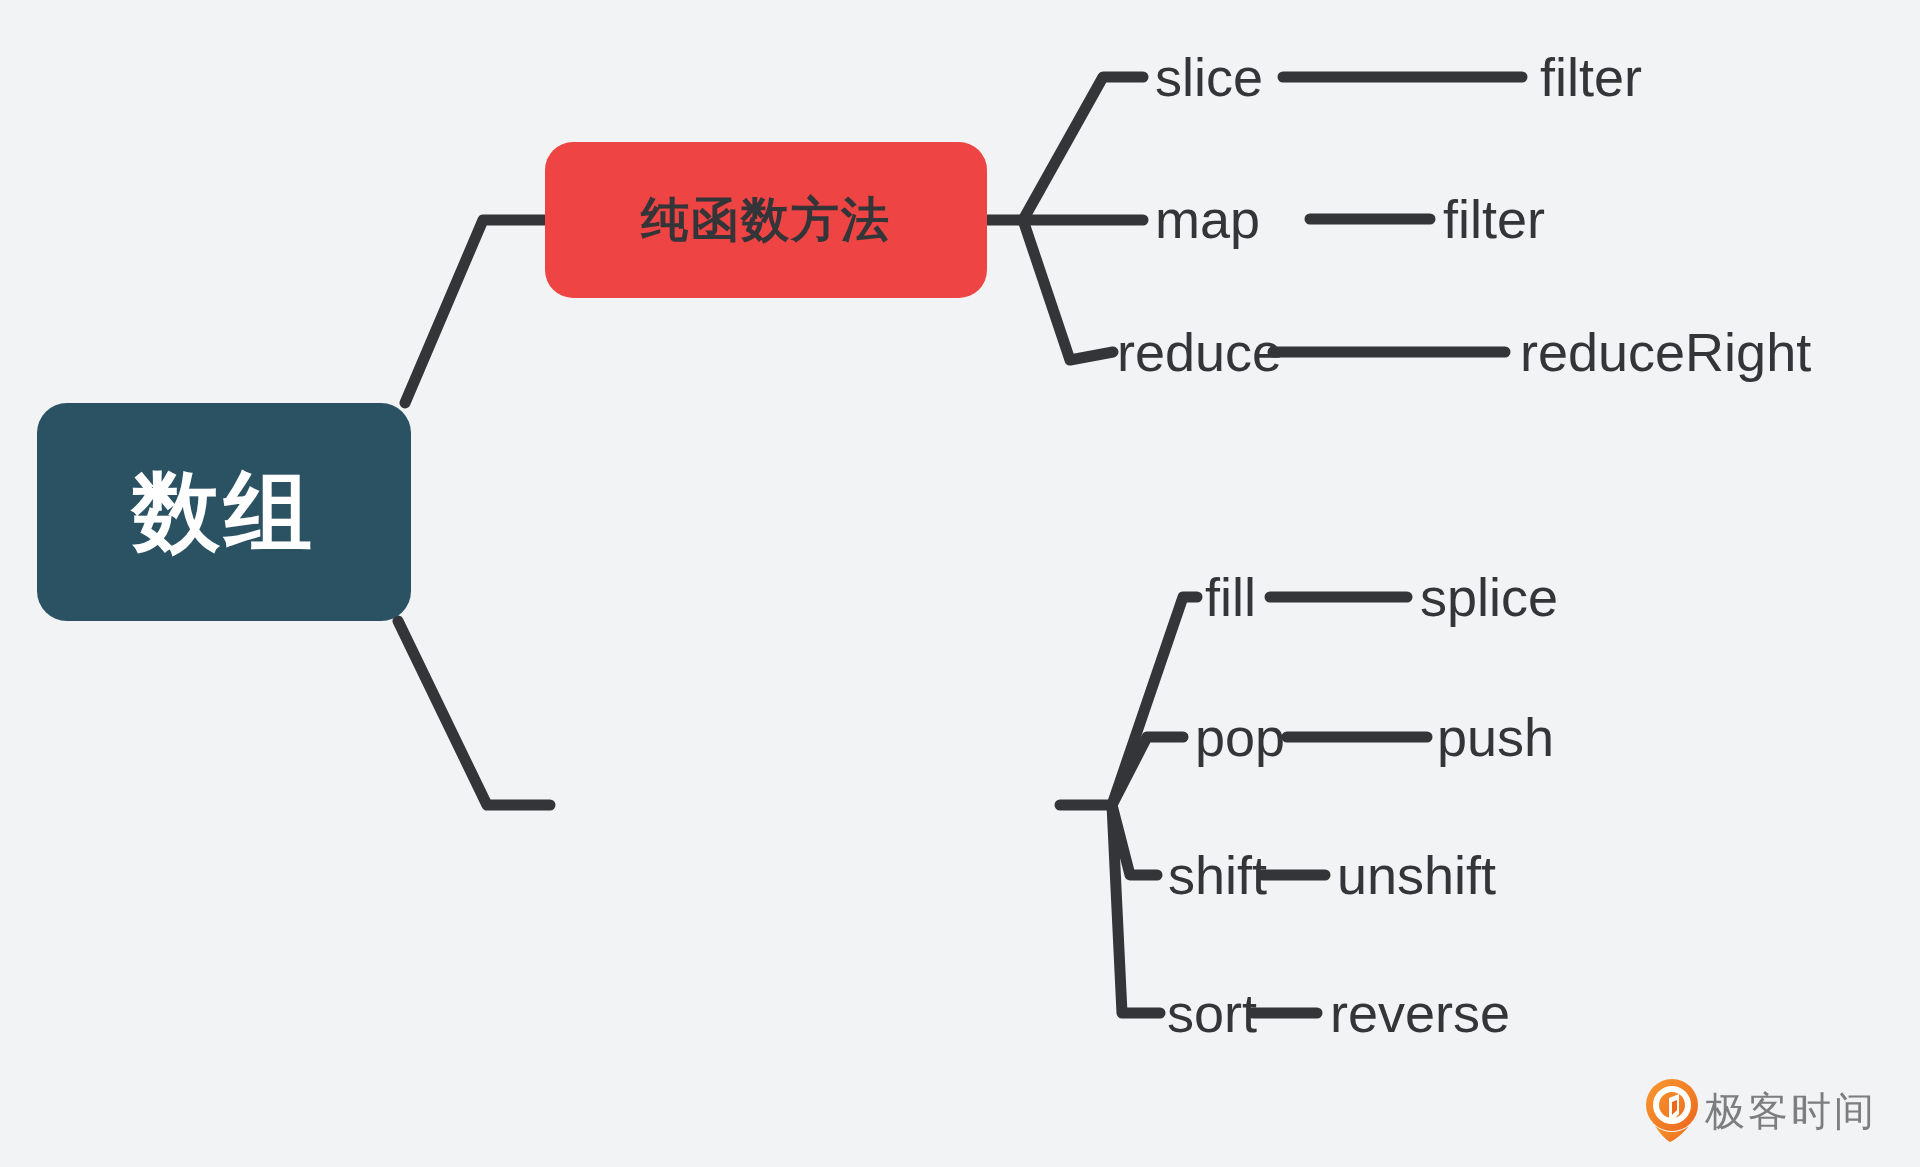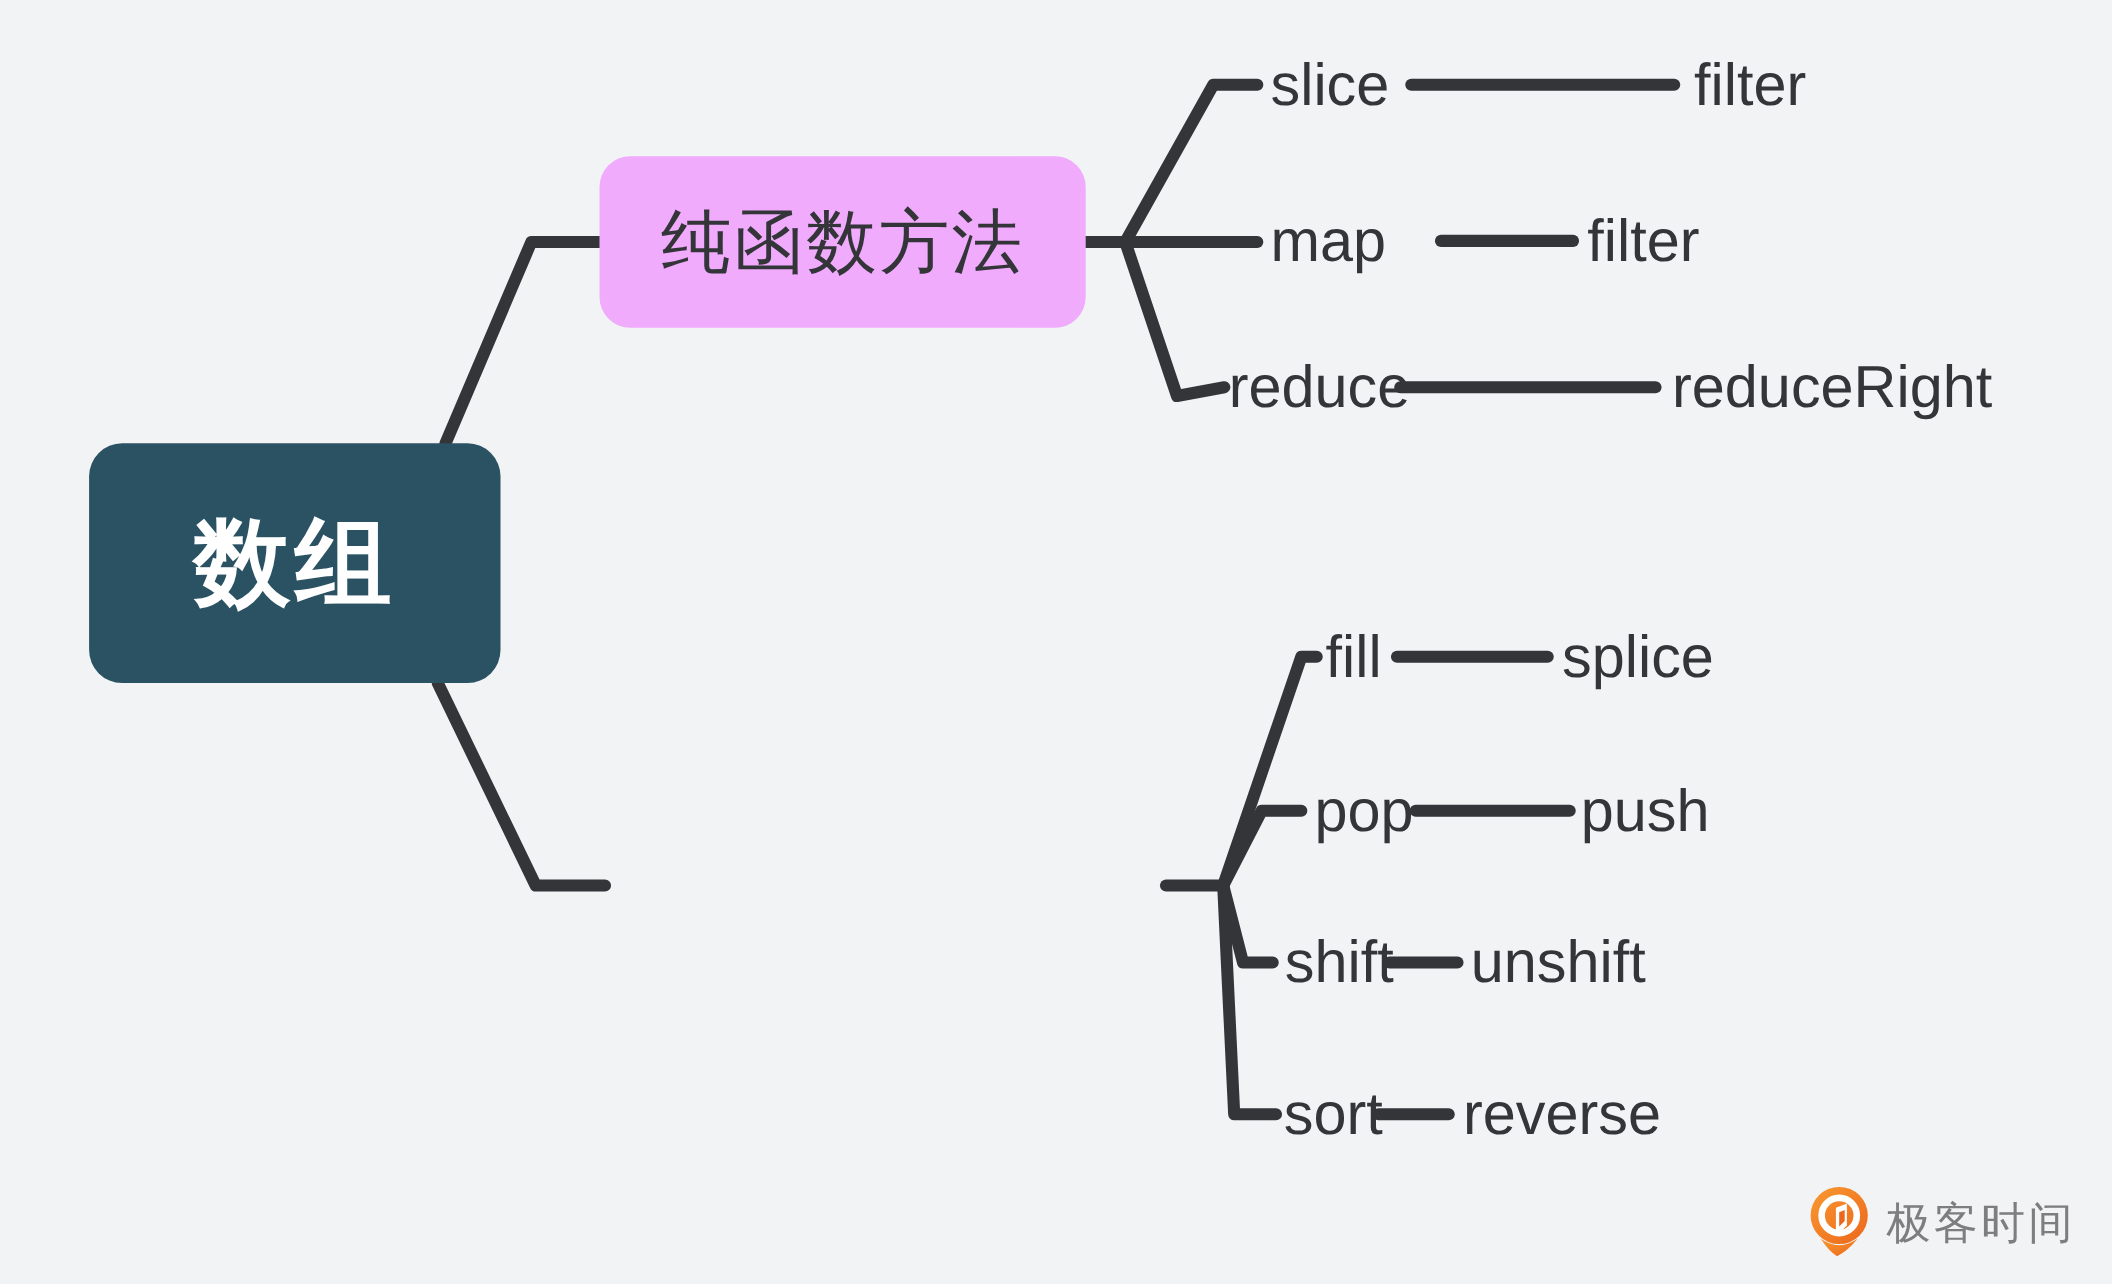--- a/index.html
+++ b/index.html
@@ -14,37 +14,37 @@
   .wire{fill:none;stroke:#333538;stroke-width:11;stroke-linecap:round;stroke-linejoin:round;}
   .node{
     position:absolute;
     display:flex;align-items:center;justify-content:center;
     box-sizing:border-box;
     color:#333538;
   }
   .node-root{
     left:37px;top:403px;width:374px;height:218px;
     background:#2a5263;border-radius:30px;
-    color:#ffffff;font-size:88px;font-weight:700;letter-spacing:4px;margin-left:44px;
+    color:#ffffff;font-size:88px;font-weight:700;letter-spacing:4px;
   }
   .node-branch{
-    background:#f0abfc;border-radius:28px;
-    font-size:64px;font-weight:400;letter-spacing:2px;
+    background:#ef4444;border-radius:28px;
+    font-size:48px;font-weight:700;letter-spacing:2px;
   }
   .node-pure{left:545px;top:142px;width:442px;height:156px;}
   .node-impure{left:545px;top:727px;width:520px;height:156px;}
   .leaf{
     position:absolute;
     transform:translateY(-50%);
     font-size:54px;font-weight:400;color:#333538;
     white-space:nowrap;line-height:1;
   }
   .logo{
     position:absolute;left:1643px;top:1078px;
-    display:flex;align-items:center;gap:14px;
+    display:flex;align-items:center;gap:4px;
   }
   .logo-text{
     font-size:40px;font-weight:500;color:#7e7e7e;letter-spacing:3px;
     white-space:nowrap;
   }
 </style>
 </head>
 <body>
 
 <div class="canvas">

